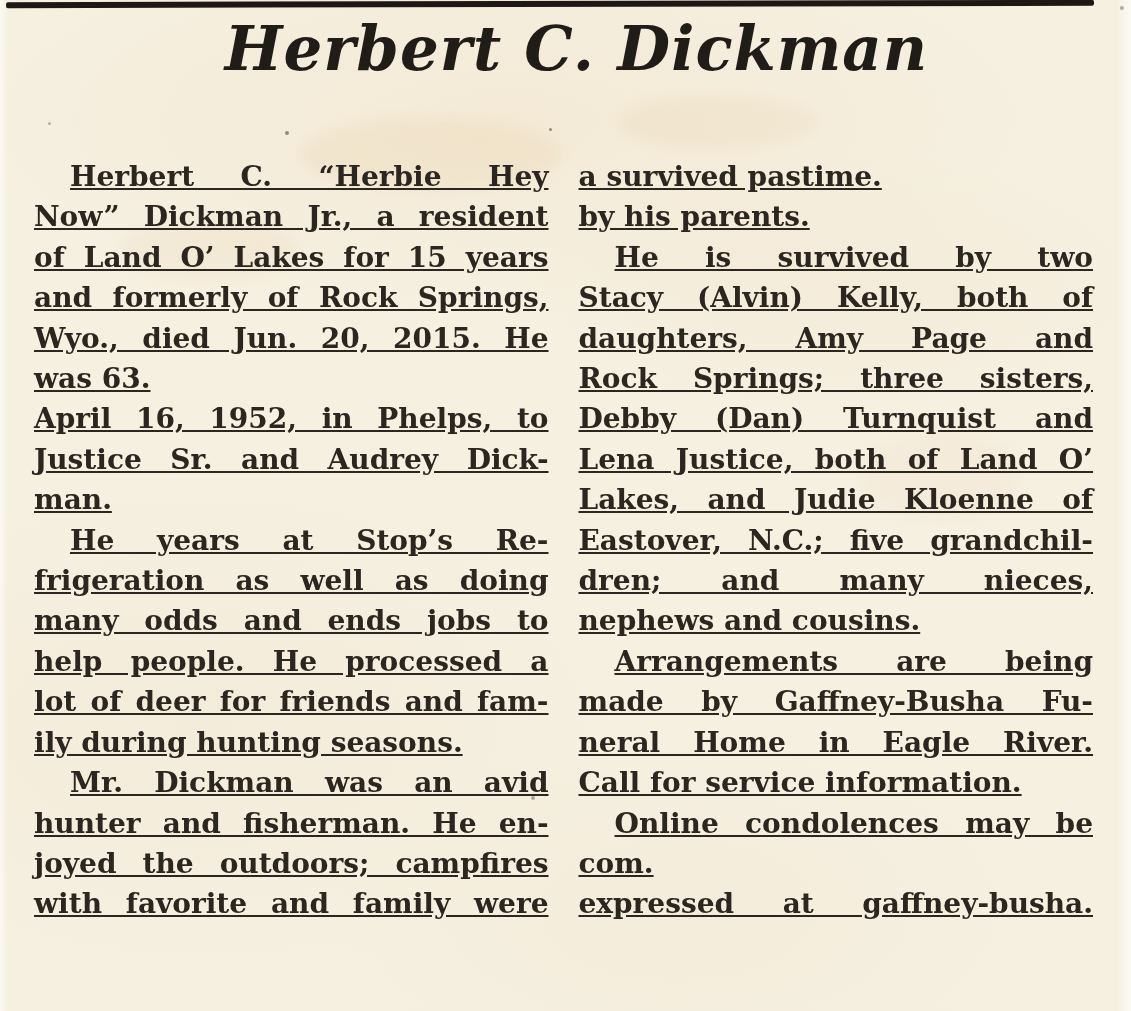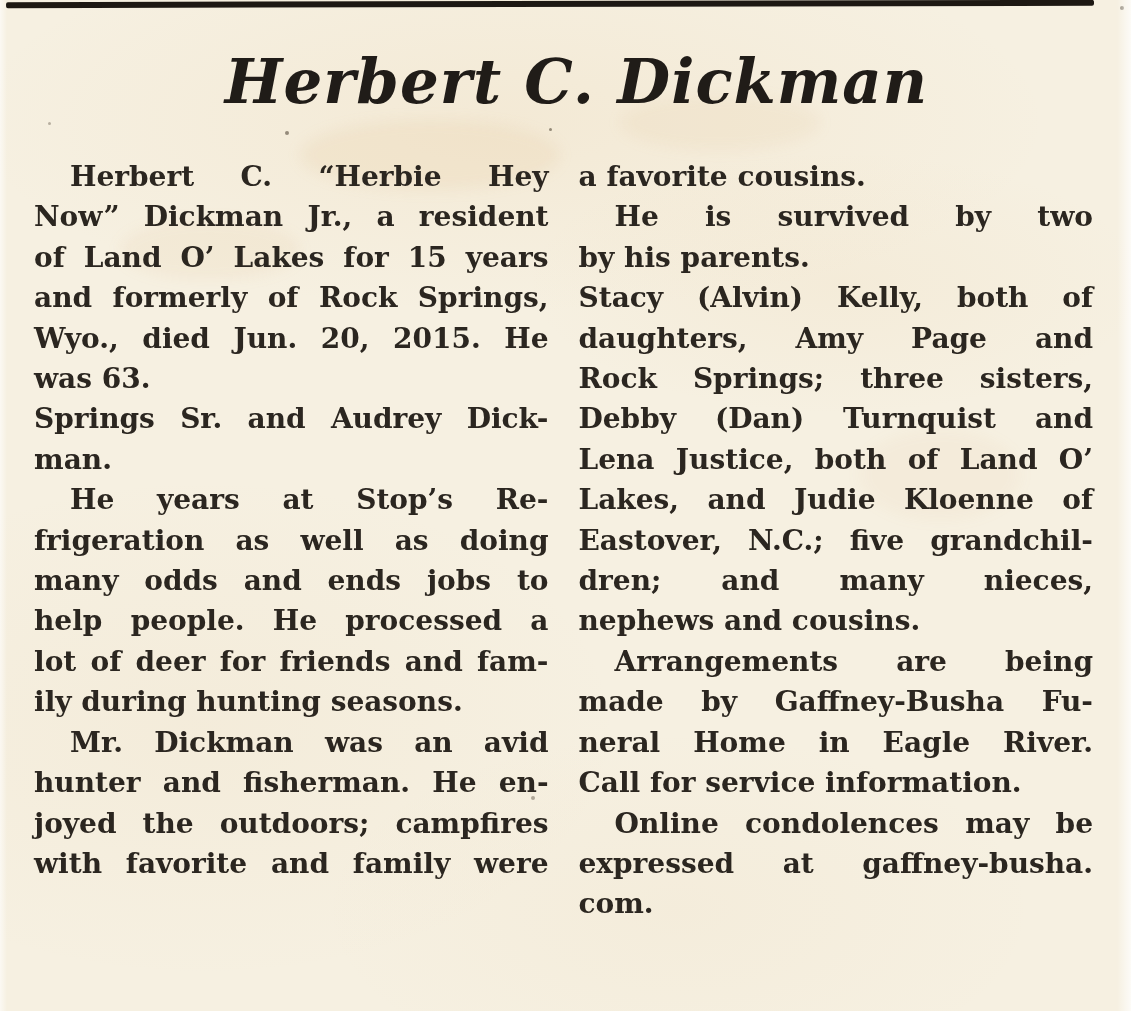--- a/index.html
+++ b/index.html
@@ -27,32 +27,32 @@
     position:absolute; top:0; left:0; bottom:0; width:7px;
     background:linear-gradient(to left, rgba(255,255,255,0), rgba(255,255,255,0.6));
   }
   .top-rule {
     position:absolute; top:1px; left:6px; width:1088px; height:6px;
     background:var(--rule, #1d1813);
     border-radius:2px;
     transform:rotate(-0.12deg);
   }
   .title {
-    position:absolute; top:44px; left:0; width:100%;
+    position:absolute; top:11px; left:0; width:100%;
     margin:0; padding-left:22px; box-sizing:border-box;
     text-align:center;
     font-family:"DejaVu Serif", serif;
     font-style:italic; font-weight:700;
     font-size:61px; line-height:76px;
     letter-spacing:1px;
     color:#201c18;
   }
   .columns {
     position:absolute; top:157px; left:34px; right:38px;
-    display:flex; gap:30px;
+    display:flex; gap:30px;text-decoration:underline;
   }
   .col { flex:1 1 0; min-width:0; }
   .ln {
     font-size:28px; line-height:40.4px;
     font-weight:700;
     white-space:nowrap;
     text-align:justify;
     text-align-last:justify;
     color:var(--ink, #2b2620);
   }
@@ -92,53 +92,54 @@
 <h1 class="title">Herbert C. Dickman</h1>
 
 <div class="columns">
   <div class="col">
     <div class="ln ind">Herbert C. “Herbie Hey</div>
     <div class="ln">Now” Dickman Jr., a resident</div>
     <div class="ln">of Land O’ Lakes for 15 years</div>
     <div class="ln">and formerly of Rock Springs,</div>
     <div class="ln">Wyo., died Jun. 20, 2015. He</div>
     <div class="ln end">was 63.</div>
-    <div class="ln">Springs Sr. and Audrey Dick-</div>
+    <div class="ln">April 16, 1952, in Phelps, to</div>
+    <div class="ln">Justice Sr. and Audrey Dick-</div>
     <div class="ln end">man.</div>
     <div class="ln ind">He years at Stop’s Re-</div>
     <div class="ln">frigeration as well as doing</div>
     <div class="ln">many odds and ends jobs to</div>
     <div class="ln">help people. He processed a</div>
     <div class="ln">lot of deer for friends and fam-</div>
     <div class="ln end">ily during hunting seasons.</div>
     <div class="ln ind">Mr. Dickman was an avid</div>
     <div class="ln">hunter and fisherman. He en-</div>
     <div class="ln">joyed the outdoors; campfires</div>
     <div class="ln">with favorite and family were</div>
   </div>
   <div class="col">
-    <div class="ln end">a favorite cousins.</div>
+    <div class="ln end">a survived pastime.</div>
+    <div class="ln end">by his parents.</div>
     <div class="ln ind">He is survived by two</div>
-    <div class="ln end">by his parents.</div>
     <div class="ln">Stacy (Alvin) Kelly, both of</div>
     <div class="ln">daughters, Amy Page and</div>
     <div class="ln">Rock Springs; three sisters,</div>
     <div class="ln">Debby (Dan) Turnquist and</div>
     <div class="ln">Lena Justice, both of Land O’</div>
     <div class="ln">Lakes, and Judie Kloenne of</div>
     <div class="ln">Eastover, N.C.; five grandchil-</div>
     <div class="ln">dren; and many nieces,</div>
     <div class="ln end">nephews and cousins.</div>
     <div class="ln ind">Arrangements are being</div>
     <div class="ln">made by Gaffney-Busha Fu-</div>
     <div class="ln">neral Home in Eagle River.</div>
     <div class="ln end">Call for service information.</div>
     <div class="ln ind">Online condolences may be</div>
+    <div class="ln end">com.</div>
     <div class="ln">expressed at gaffney-busha.</div>
-    <div class="ln end">com.</div>
   </div>
 </div>
 
 <div class="speck p1"></div>
 <div class="speck p2"></div>
 <div class="speck p3"></div>
 <div class="speck p4"></div>
 <div class="speck p5"></div>
 
 <div class="edge-left"></div>

